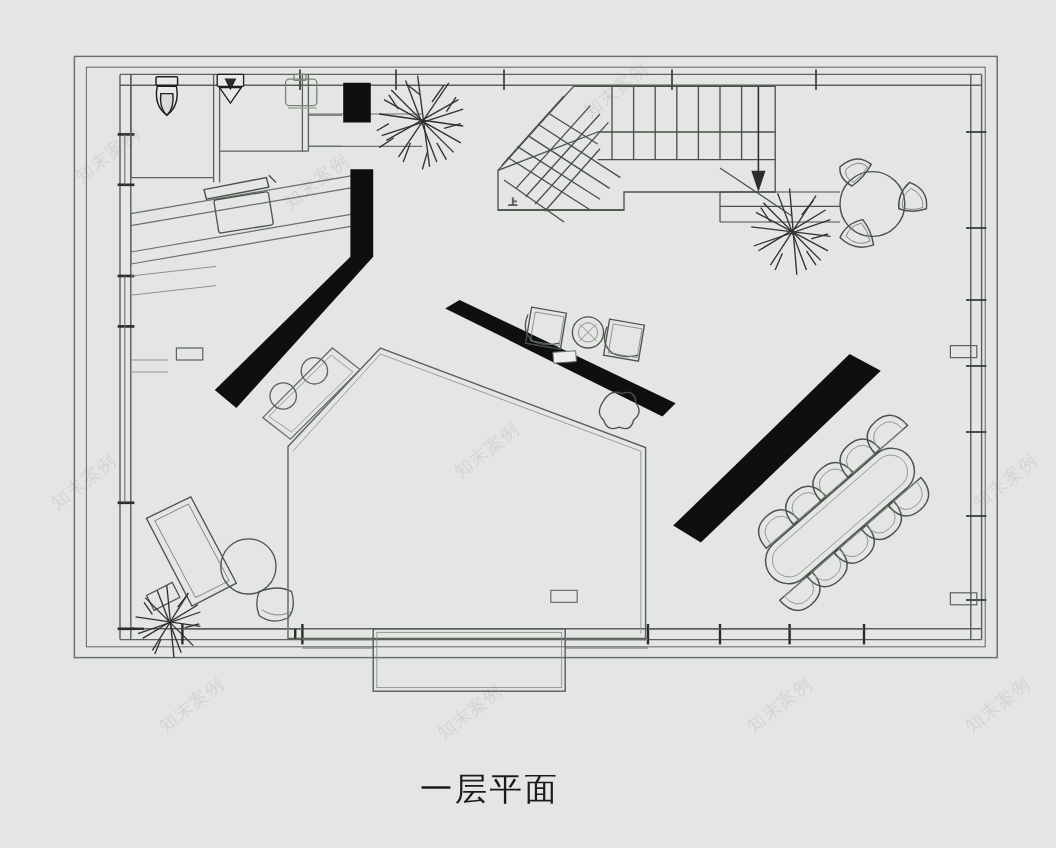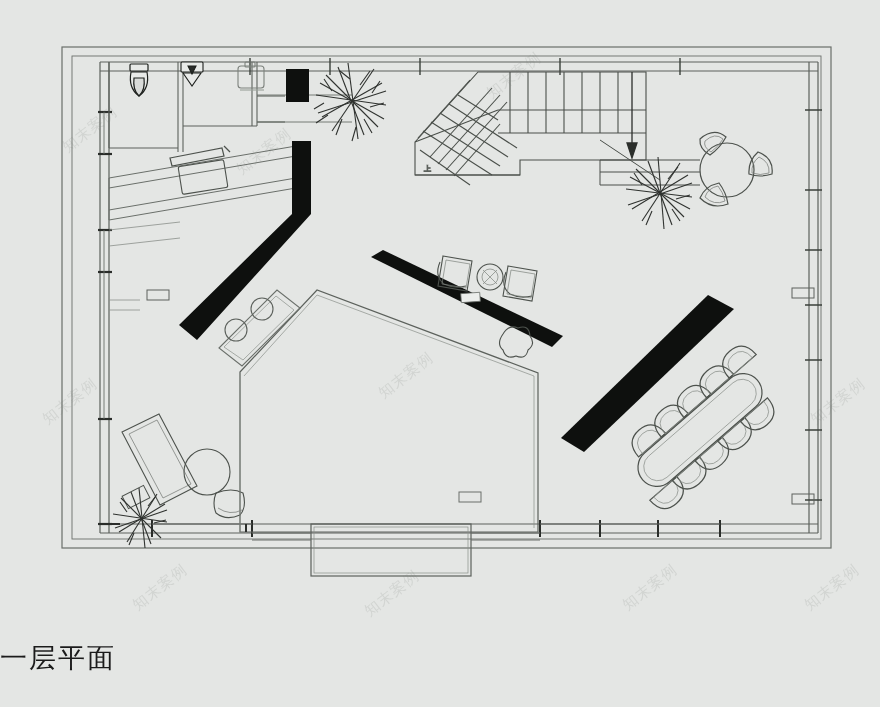--- a/index.html
+++ b/index.html
@@ -26,21 +26,21 @@
     left: 0;
     width: 880px;
     height: 707px;
     display: block;
   }
   .caption {
     position: absolute;
     left: 0;
     top: 640px;
     width: 816px;
-    text-align: left;
+    text-align: center;
     font-size: 27px;
     letter-spacing: 2px;
     color: #1b1b1b;
     font-family: "DejaVu Sans", sans-serif;
     font-weight: 500;
     user-select: none;
   }
   .wm {
     position: absolute;
     color: rgba(120,125,120,0.16);

